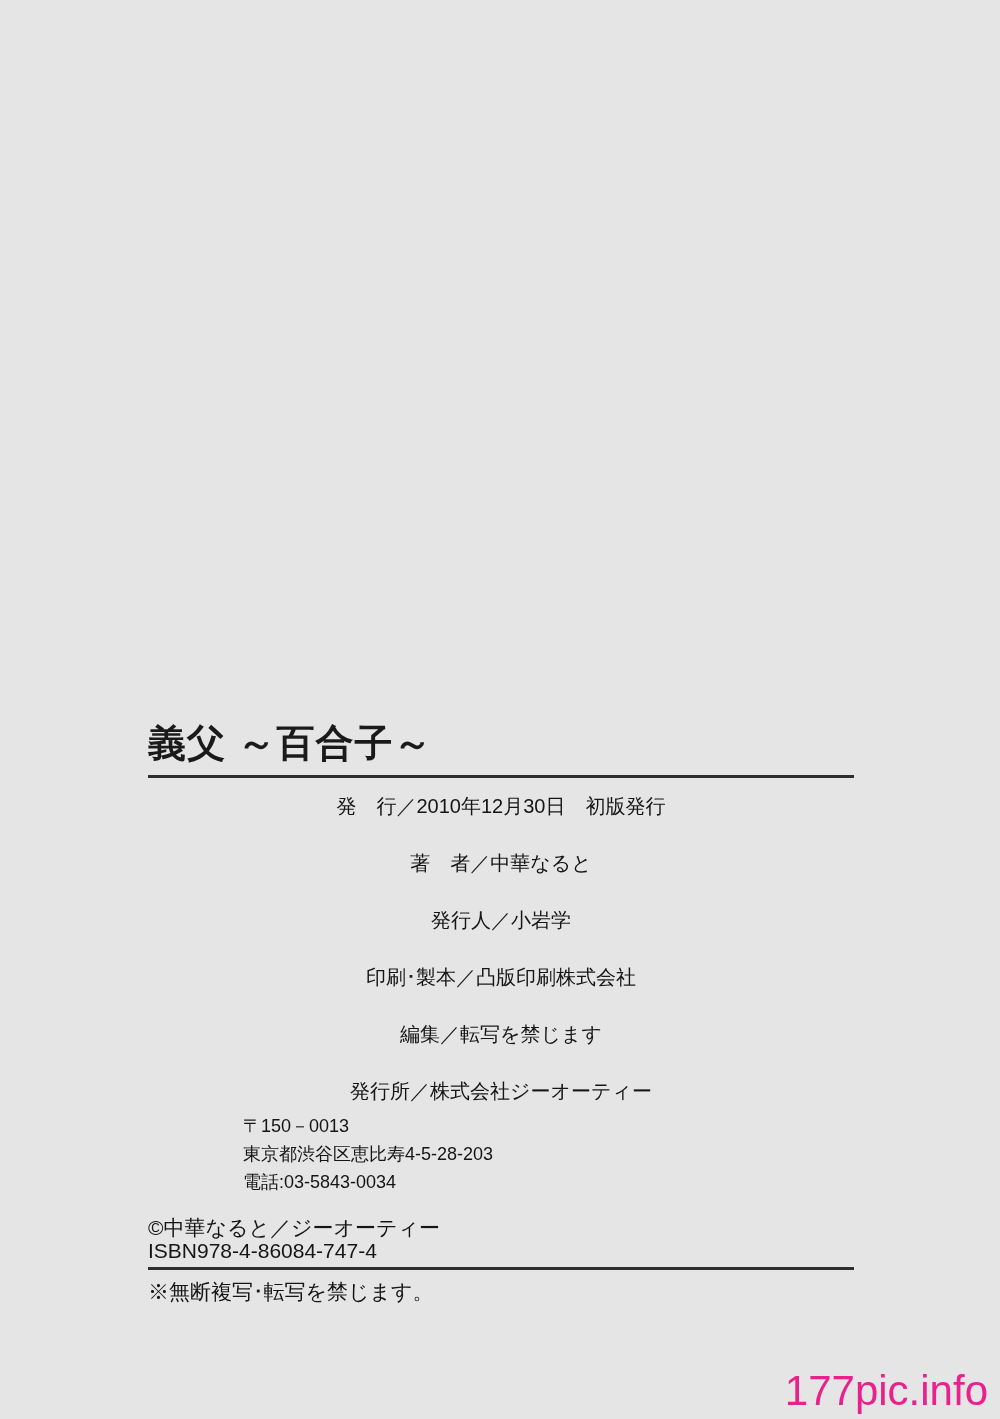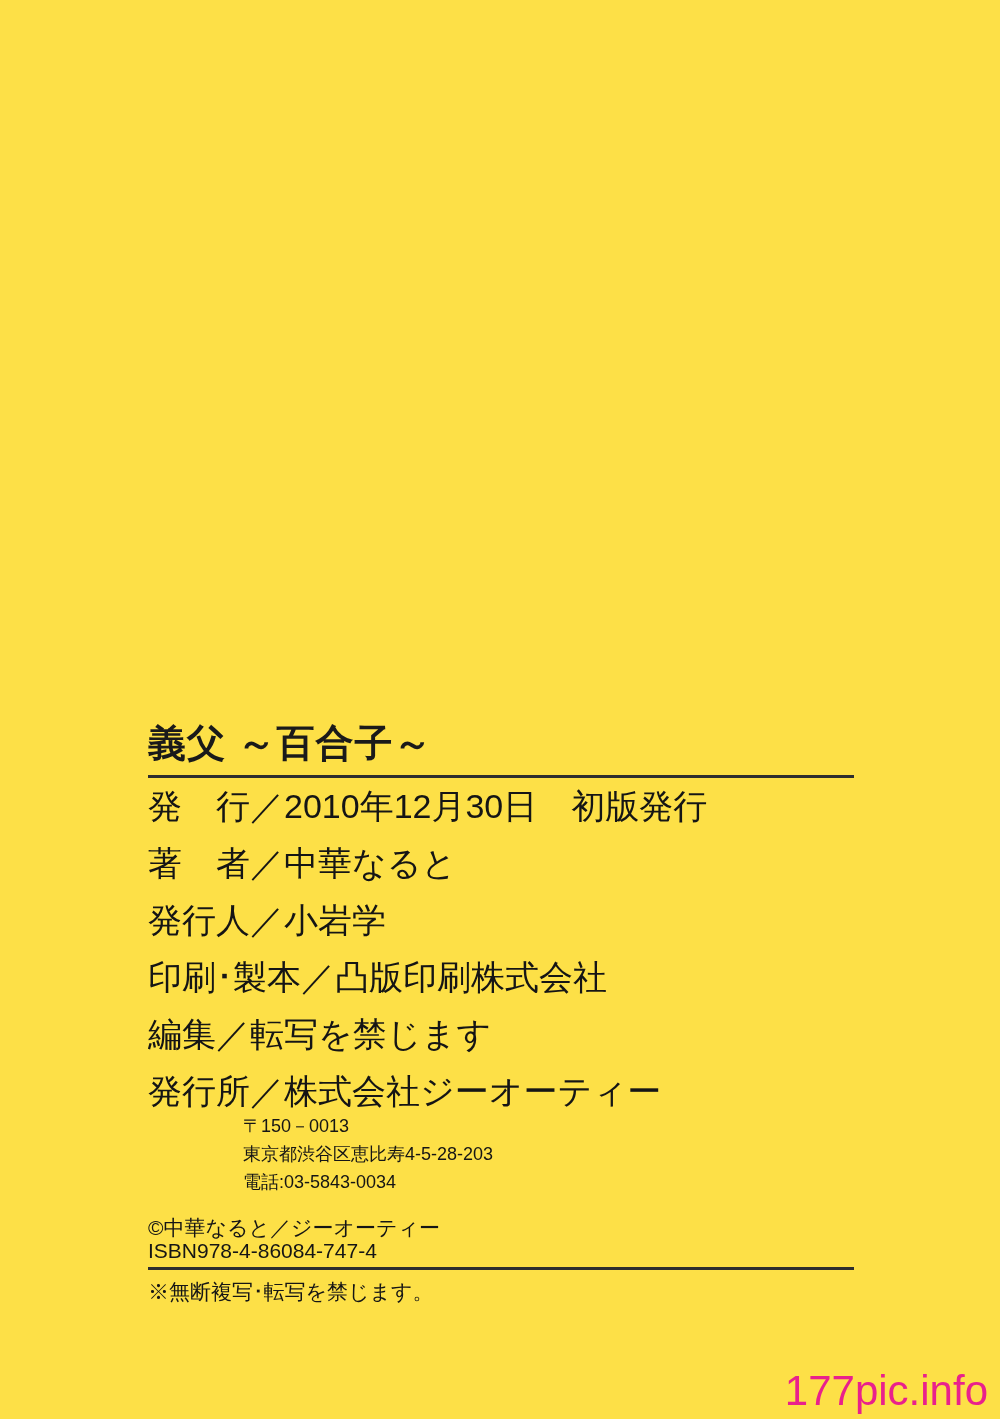--- a/index.html
+++ b/index.html
@@ -4,21 +4,21 @@
 <style>
   html, body {
     margin: 0;
     padding: 0;
     background: #ffffff;
   }
   .page {
     position: relative;
     width: 1000px;
     height: 1419px;
-    background: #fde047;
+    background: #e5e5e5;
     overflow: hidden;
     font-family: "Liberation Sans", sans-serif;
     color: #151515;
   }
   .colophon {
     position: absolute;
     left: 148px;
     top: 720px;
     width: 706px;
   }
@@ -34,24 +34,25 @@
     height: 3px;
     background: #2e2e2e;
     border: none;
     margin: 9px 0 0 0;
     width: 706px;
   }
   .entries {
     margin-top: 13px;
   }
   .entry {
-    font-size: 34px;
+    font-size: 20px;
     line-height: 30px;
     margin-bottom: 27px;
     white-space: nowrap;
+    text-align: center;
   }
   .entry:last-child {
     margin-bottom: 0;
   }
   .address-block {
     margin: 6px 0 0 95px;
     font-size: 18px;
     line-height: 28px;
   }
   .copyright-block {

